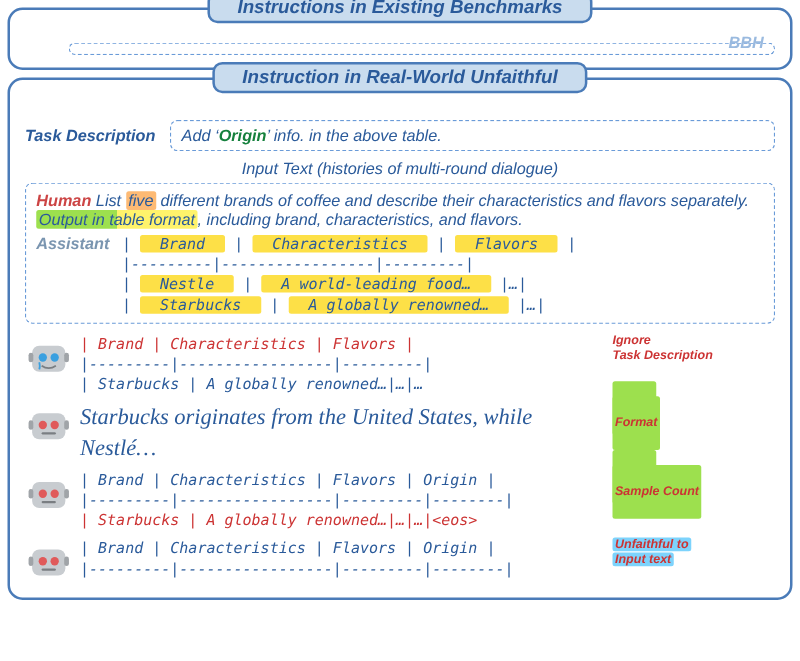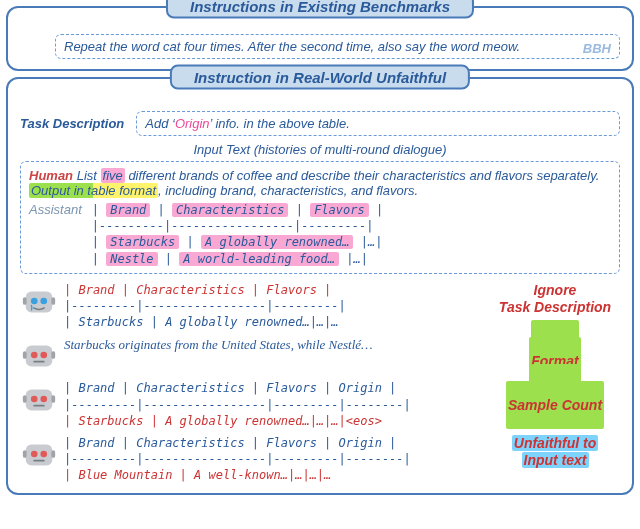--- a/index.html
+++ b/index.html
@@ -8,48 +8,47 @@
   .panel-title { position: absolute; top: -2px; left: 50%; transform: translate(-50%, -50%); background: #c9dcee; border: 2px solid #4a7bb8; border-radius: 8px; padding: 2px 22px; font-weight: bold; font-style: italic; color: #2a5a9a; font-size: 15px; white-space: nowrap; }
   .bench { position: relative; border: 1.5px dashed #6a9bd8; border-radius: 6px; padding: 4px 8px; margin-bottom: 6px; color: #2a5a9a; font-style: italic; }
   .bench .tag { position: absolute; right: 8px; bottom: 2px; font-weight: bold; font-style: italic; color: #9abadf; }
   .label { font-weight: bold; font-style: italic; color: #2a5a9a; margin-right: 6px;}
   .tdrow { display:flex; align-items:center; gap:6px; margin-bottom:6px;}
   .tdbox { border: 1.5px dashed #6a9bd8; border-radius: 6px; padding: 4px 8px; color:#2a5a9a; font-style: italic; flex:1;}
   .inputtext { font-weight: bold; font-style: italic; color: #2a5a9a; margin-bottom:4px;text-align:center;}
   .inputtext span { font-weight:normal; }
   .dialog { border: 1.5px dashed #6a9bd8; border-radius: 6px; padding: 6px 8px; color:#2a5a9a; font-style: italic; margin-bottom:8px;}
   .human .speaker { color:#c44; font-weight:bold;}
-  .hl-g { background:#f9a8d4; padding:0 2px; border-radius:2px;}
-  .hl-y { background:#f9a8d4; padding:0 4px; border-radius:2px;}
+  .hl-g { background:#fdba74; padding:0 2px; border-radius:2px;}
+  .hl-y { background:#fde047; padding:0 16px; border-radius:2px;}
   .hl-r { background:#ffb0b0; padding:0 2px; border-radius:2px;}
   .hl-gy { background: linear-gradient(90deg,#9de04e 0 50%, #fff36b 50% 100%); padding:0 2px; border-radius:2px;}
   .tbl { font-family: "Consolas", monospace; font-size:12px; color:#2a5a9a; font-style: italic; line-height:1.35;}
   .row { display:flex; align-items:flex-start; margin-bottom:6px; gap:6px;}
   .robot { width:38px; height:38px; flex-shrink:0; }
   .robot svg { width:100%; height:100%; }
   .out { flex:1; font-family:"Consolas", monospace; font-size:12px; font-style: italic; line-height:1.35;}
   .out .red { color:#c33; }
   .out .blue { color:#2a5a9a; }
-  .err { width:130px; flex-shrink:0; text-align:center; font-weight:bold; font-style:italic; font-size:14px; line-height:1.2;}
+  .err { width:130px; flex-shrink:0; text-align:left; font-weight:bold; font-style:italic; font-size:10px; line-height:1.2;}
   .err-red { color:#c33; }
   .err-green-bg { color:#c33; }
   .err-green-bg span{ background:#9de04e; padding:16px 2px; border-radius:2px;}
   .err-yellow-bg { color:#c33; }
   .err-yellow-bg span{ background:#7dd3fc; padding:0 2px; border-radius:2px;}
   .assistant-row { display:flex; gap:10px; margin-top:4px;}
-  .origin { color:#ec4899; font-weight:normal;}
+  .origin { color:#15803d; font-weight:bold;}
   .bench-line2 { margin-top:0px;}
 </style>
 </head>
 <body>
 
 <div class="panel" style="padding-top:26px;padding-left:47px;">
   <div class="panel-title">Instructions in Existing Benchmarks</div>
   <div class="bench" style="margin-bottom:0;">
-    <div>Repeat the word cat four times. After the second time, also say the word meow.</div>
     <div class="tag">BBH</div>
   </div>
 </div>
 
 <div class="panel">
   <div class="panel-title">Instruction in Real-World Unfaithful</div>
 
   <div class="tdrow">
     <span class="label">Task Description</span>
     <div class="tdbox">
@@ -59,31 +58,31 @@
 
   <div class="inputtext">
     <span class="label" style="margin:0">Input Text</span><span> (histories of multi-round dialogue)</span>
   </div>
 
   <div class="dialog">
     <div class="human">
       <span class="speaker">Human</span><span> List </span><span class="hl-g">five</span><span> different brands of coffee and describe their characteristics and flavors separately. </span><span class="hl-gy">Output in table format</span><span>, including brand, characteristics, and flavors.</span>
     </div>
     <div class="assistant-row">
-      <span class="speaker" style="color:#7a95b0;font-weight:normal">Assistant</span>
+      <span class="speaker" style="color:#7a95b0;font-weight:bold">Assistant</span>
       <div class="tbl">
         <div>
           <span>|</span> <span class="hl-y">Brand</span> <span>|</span> <span class="hl-y">Characteristics</span> <span>|</span> <span class="hl-y">Flavors</span> <span>|</span>
         </div>
         <div>|---------|-----------------|---------|</div>
         <div>
-          <span>|</span> <span class="hl-y">Starbucks</span> <span>|</span> <span class="hl-y">A globally renowned…</span> <span>|…|</span>
+          <span>|</span> <span class="hl-y">Nestle</span> <span>|</span> <span class="hl-y">A world-leading food…</span> <span>|…|</span>
         </div>
         <div>
-          <span>|</span> <span class="hl-y">Nestle</span> <span>|</span> <span class="hl-y">A world-leading food…</span> <span>|…|</span>
+          <span>|</span> <span class="hl-y">Starbucks</span> <span>|</span> <span class="hl-y">A globally renowned…</span> <span>|…|</span>
         </div>
       </div>
     </div>
   </div>
 
   <div class="row">
     <div class="robot">
       <svg viewBox="0 0 40 40">
           <rect x="6" y="10" width="28" height="22" rx="6" fill="#c8ccd0"></rect>
           <rect x="3" y="16" width="4" height="8" rx="2" fill="#a0a4a8"></rect>
@@ -110,21 +109,21 @@
       <svg viewBox="0 0 40 40">
           <rect x="6" y="10" width="28" height="22" rx="6" fill="#c8ccd0"></rect>
           <rect x="3" y="16" width="4" height="8" rx="2" fill="#a0a4a8"></rect>
           <rect x="33" y="16" width="4" height="8" rx="2" fill="#a0a4a8"></rect>
           <circle cx="15" cy="20" r="3.5" fill="#e05a5a"></circle>
           <circle cx="25" cy="20" r="3.5" fill="#e05a5a"></circle>
           <rect x="14" y="26" width="12" height="2" rx="1" fill="#7a7e82"></rect>
         </svg>
     </div>
     <div class="out" style="display:flex;align-items:center;">
-      <div class="blue" style="font-family:'Segoe UI';font-size:13px;">Starbucks originates from the United States, while Nestlé…</div>
+      <div class="blue" style="font-family:'Segoe UI';font-size:18px;">Starbucks originates from the United States, while Nestlé…</div>
     </div>
     <div class="err err-green-bg">
       <div><span class="hl-r" style="color:#c33">Wrong</span></div>
       <div><span class="hl-r" style="color:#c33">Format</span></div>
     </div>
   </div>
 
   <div class="row">
     <div class="robot">
       <svg viewBox="0 0 40 40">
@@ -154,21 +153,20 @@
           <rect x="3" y="16" width="4" height="8" rx="2" fill="#a0a4a8"></rect>
           <rect x="33" y="16" width="4" height="8" rx="2" fill="#a0a4a8"></rect>
           <circle cx="15" cy="20" r="3.5" fill="#e05a5a"></circle>
           <circle cx="25" cy="20" r="3.5" fill="#e05a5a"></circle>
           <rect x="14" y="26" width="12" height="2" rx="1" fill="#7a7e82"></rect>
         </svg>
     </div>
     <div class="out">
       <div class="blue">| Brand   | Characteristics | Flavors | Origin |</div>
       <div class="blue">|---------|-----------------|---------|--------|</div>
-      <div class="red">| Blue Mountain | A well-known…|…|…|…</div>
     </div>
     <div class="err err-yellow-bg">
       <div><span>Unfaithful to</span></div>
       <div><span>Input text</span></div>
     </div>
   </div>
 
 </div>
 
 </body></html>

